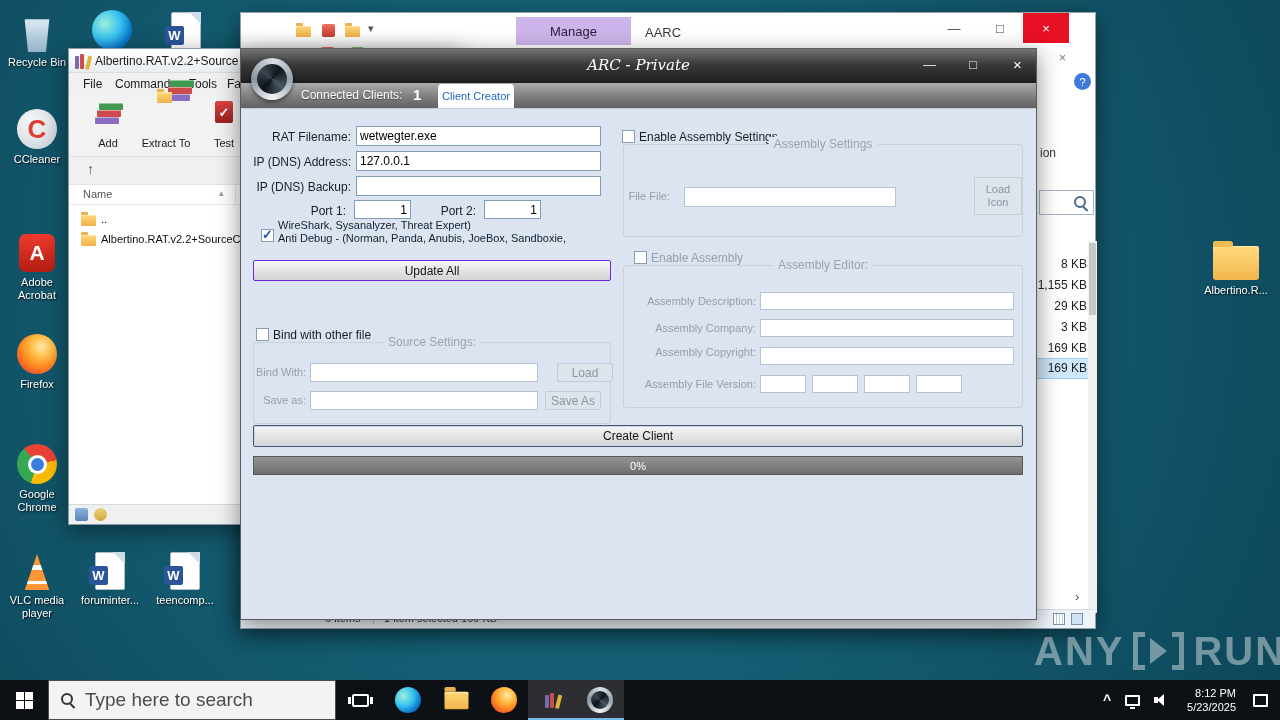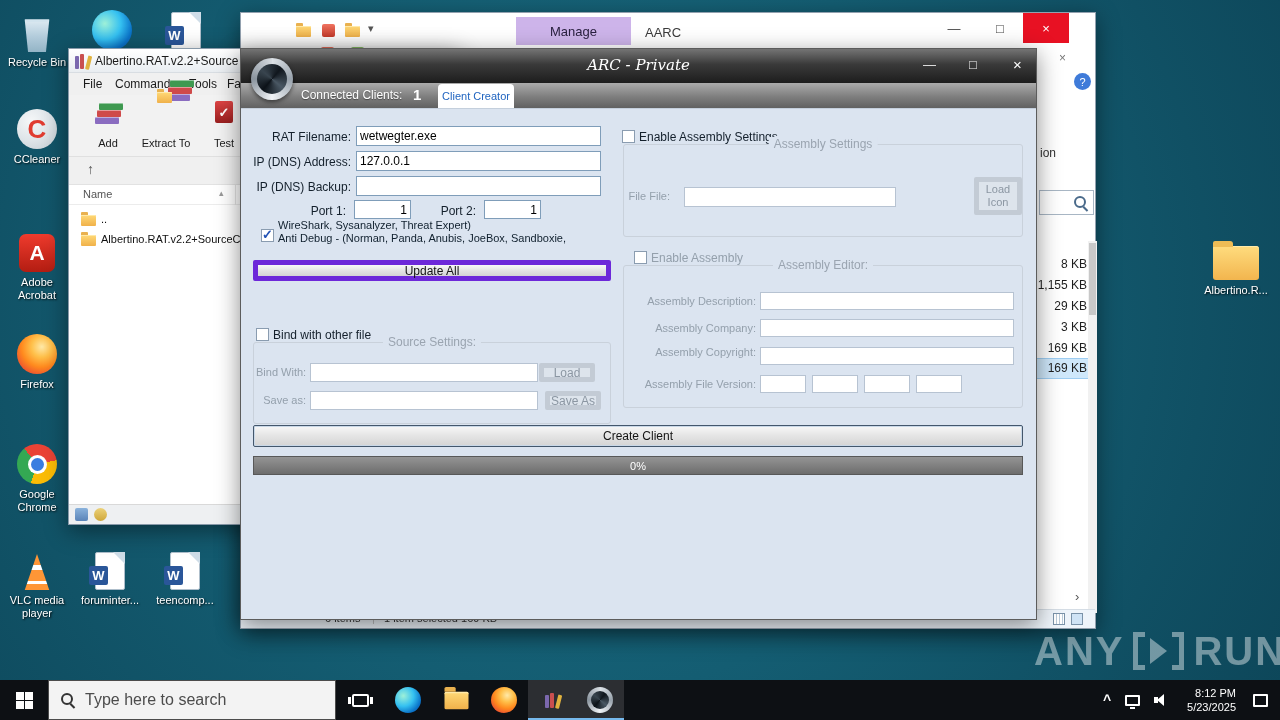--- a/index.html
+++ b/index.html
@@ -69,36 +69,36 @@
 .wr-menu{position:absolute;top:28px;font-size:12px;color:#1a1a1a}
 .wr-btn{position:absolute;width:58px;height:56px;display:flex;flex-direction:column;align-items:center;justify-content:space-between;padding:4px 0}
 .wr-btn .lab{font-size:11px;color:#1a1a1a}
 
 
 .arc-lbl{position:absolute;font-size:12px;color:#14202c;text-align:right;white-space:nowrap}
 .arc-lbl.sm{font-size:11px}
 .arc-lbl.dis{color:#94a0ac}
 .tbx{position:absolute;background:#fff;border:1px solid #7f9db9;font-size:12px;padding:0 3px;font-family:inherit;color:#000;outline:none}
 .tbx.dis{border-color:#b7c3d2}
-.btn{position:absolute;background:linear-gradient(#f8f8f8,#e6e6e6 45%,#d4d4d4);border:5px solid #6d28d9;border-radius:2px;font-size:12px;color:#141414;display:flex;align-items:center;justify-content:center;text-align:center;font-family:inherit}
+.btn{position:absolute;background:linear-gradient(#f8f8f8,#e6e6e6 45%,#d4d4d4);border:1px solid #6d28d9;border-radius:2px;font-size:12px;color:#141414;display:flex;align-items:center;justify-content:center;text-align:center;font-family:inherit}
 .btn.dis{background:#dde4ec;border-color:#c3cbd5;color:#8b96a2}
 .grp{position:absolute;border:1px solid #c9d1db;border-radius:3px}
 .grp-cap{position:absolute;top:-8px;left:50%;transform:translateX(-50%);background:#dbe4f0;padding:0 5px;font-size:12px;color:#9aa4b0;white-space:nowrap}
 .chk{position:absolute;width:13px;height:13px;background:#fff;border:1px solid #8a9cb0}
 .chk.on::after{content:"✓";position:absolute;left:0;top:-3px;font-size:13px;font-weight:bold;color:#2353b5}
 .progress{position:absolute;background:linear-gradient(#949494,#6d6d6d);border:1px solid #585858;color:#fff;font-size:11px;display:flex;align-items:center;justify-content:center}
 
 
 .taskbar{position:absolute;left:0;bottom:0;width:1280px;height:40px;background:#0d1014;display:flex;align-items:stretch;z-index:60}
 .tb-start{width:48px;display:flex;align-items:center;justify-content:center}
 .i-win{display:grid;grid-template-columns:8px 8px;grid-template-rows:8px 8px;gap:1px}
 .i-win span{background:#fefefe}
 .tb-search{width:288px;background:#f3f3f3;display:flex;align-items:center;gap:10px;padding-left:12px;border:1px solid #4c4c4c}
 .tb-search .i-mag{color:#333}
-.tb-search-text{font-size:16px;color:#4c4c4c}
+.tb-search-text{font-size:19px;color:#4c4c4c}
 .tb-btn{width:48px;display:flex;align-items:center;justify-content:center;position:relative}
 .tb-btn.active{background:rgba(255,255,255,.13);box-shadow:inset 0 -2px 0 #76b9ed}
 .i-tv{width:17px;height:13px;border:2px solid #fff;border-radius:2px;position:relative}
 .i-tv::before{content:"";position:absolute;left:-6px;top:1px;width:3px;height:7px;background:#fff}
 .i-tv::after{content:"";position:absolute;right:-6px;top:1px;width:3px;height:7px;background:#fff}
 .tray{margin-left:auto;display:flex;align-items:center}
 .tray-item{padding:0 7px;color:#fff;display:flex;align-items:center;justify-content:center}
 .i-chev{font-size:14px;font-weight:bold}
 .i-net{width:15px;height:11px;border:2px solid #fff;border-radius:1px;position:relative}
 .i-net::after{content:"";position:absolute;left:3px;bottom:-5px;width:5px;height:2px;background:#fff}
@@ -328,21 +328,21 @@
 
     <button class="btn" style="left:12px;top:151px;width:358px;height:21px">Update All</button>
 
     <span class="chk" style="left:15px;top:219px"></span>
     <span class="arc-lbl" style="left:32px;top:219px;text-align:left">Bind with other file</span>
 
     <div class="grp" style="left:12px;top:233px;width:358px;height:82px">
       <span class="grp-cap">Source Settings:</span>
       <span class="arc-lbl sm dis" style="left:2px;width:50px;top:23px">Bind With:</span>
       <input class="tbx dis" style="left: 56px; top: 20px; width: 228px; height: 19px;" disabled="">
-      <button class="btn dis" style="left:285px;top:20px;width:56px;height:19px" disabled="">Load</button>
+      <button class="btn dis" style="left:303px;top:20px;width:56px;height:19px" disabled="">Load</button>
       <span class="arc-lbl sm dis" style="left:2px;width:50px;top:51px">Save as:</span>
       <input class="tbx dis" style="left: 56px; top: 48px; width: 228px; height: 19px;" disabled="">
       <button class="btn dis" style="left:291px;top:48px;width:56px;height:19px" disabled="">Save As</button>
     </div>
 
     <span class="chk" style="left:381px;top:21px"></span>
     <span class="arc-lbl" style="left:398px;top:21px;text-align:left">Enable Assembly Settings</span>
 
     <div class="grp" style="left:382px;top:35px;width:400px;height:93px">
       <span class="grp-cap">Assembly Settings</span>

